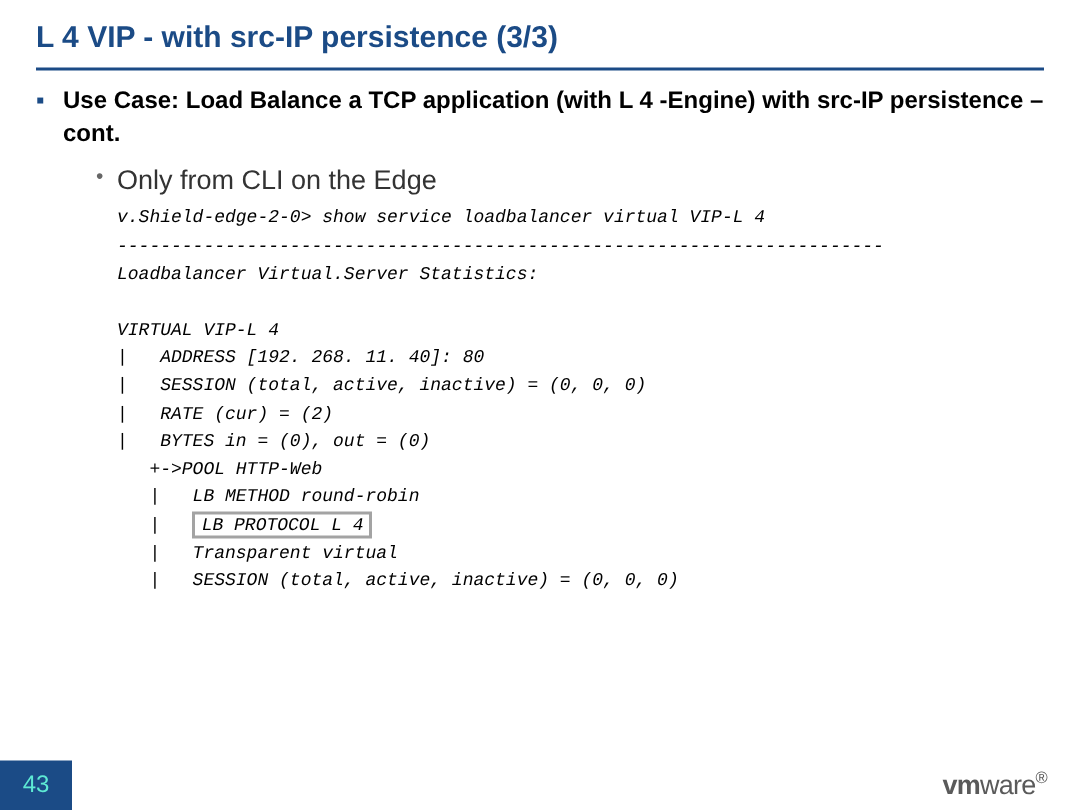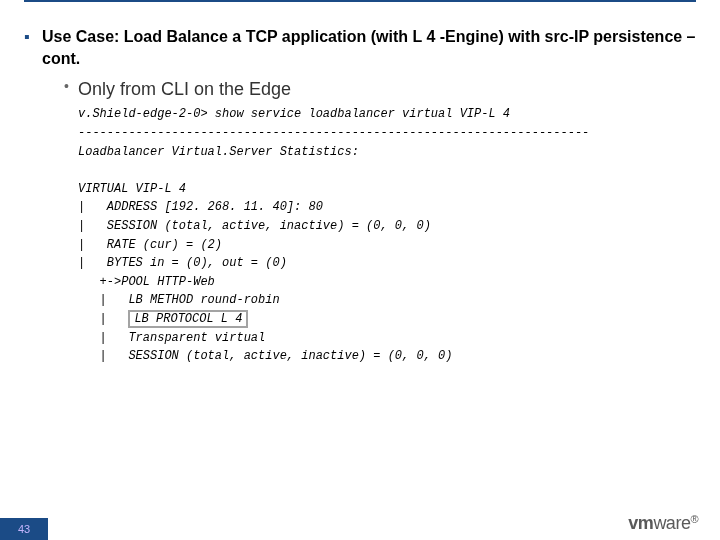--- a/index.html
+++ b/index.html
@@ -1,39 +1,40 @@
 <!DOCTYPE html>
 <html><head>
 <meta charset="utf-8">
 <style>
   * { margin:0; padding:0; box-sizing:border-box; }
   html,body { width:720px; height:540px; background:#fff; font-family:Arial,Helvetica,sans-serif; color:#000; }
   .slide { position:relative; width:720px; height:540px; background:#fff; }
   .title { color:#1b4b86; font-size:20px; font-weight:bold; padding:14px 0 8px 24px; }
   .rule { margin:0 24px 0 24px; border:0; border-top:2px solid #1b4b86; }
-  .content { padding:24px 24px 0 24px; }
+  .content { padding:10px 24px 0 24px; }
   .b1 { position:relative; padding-left:18px; font-size:16px; font-weight:bold; line-height:1.35; margin-bottom:8px; }
   .b1::before { content:"\25AA"; position:absolute; left:0; top:0; color:#1b4b86; font-size:16px; }
   .b2 { position:relative; padding-left:14px; margin-left:18px; font-size:15px; font-weight:bold; line-height:1.35; margin-bottom:4px; }
   .b2::before { content:"\2022"; position:absolute; left:0; top:0; color:#6bb24a; font-size:15px; }
   .b3 { position:relative; padding-left:14px; margin-left:40px; font-size:18px; font-weight:normal; line-height:1.35; margin-bottom:4px; color:#333; }
   .b3::before { content:"\2022"; position:absolute; left:0; top:0; color:#666; font-size:14px; }
   .code { margin-left:54px; margin-top:2px; font-family:"Courier New",Courier,monospace; font-size:12px; font-style:italic; line-height:1.55; white-space:pre; color:#000; }
   .code .hl { border:2px solid #a3a3a3; padding:0 4px; display:inline-block; line-height:1.2; }
   .footer { position:absolute; left:0; bottom:0; width:720px; height:30px; }
-  .pagebox { position:absolute; left:0; bottom:0; width:48px; height:22px; background:#1b4b86; color:#c4b5fd; font-size:11px; display:flex; align-items:center; justify-content:center; }
+  .pagebox { position:absolute; left:0; bottom:0; width:48px; height:33px; background:#1b4b86; color:#5eead4; font-size:16px; display:flex; align-items:center; justify-content:center; }
   .vm { position:absolute; right:22px; bottom:6px; color:#5a5a5a; font-size:18px; letter-spacing:-0.5px; }
   .vm .b { font-weight:bold; }
   .vm .r { font-weight:normal; font-size:11px; vertical-align:top; }
 </style>
 </head>
 <body>
 
 <div class="slide">
 
+  <div class="title">L 4 VIP - with src-IP persistence (3/3)</div>
   <hr class="rule">
 
   <div class="content">
 
     <div class="b1">Use Case: Load Balance a TCP application (with L 4 -Engine) with src-IP persistence – cont.</div>
     <div class="b3">Only from CLI on the Edge</div>
 
     <div class="code"><span>v.Shield-edge-2-0&gt; show service loadbalancer virtual VIP-L 4</span>
 <span>-----------------------------------------------------------------------</span>
 <span>Loadbalancer Virtual.Server Statistics:</span>

